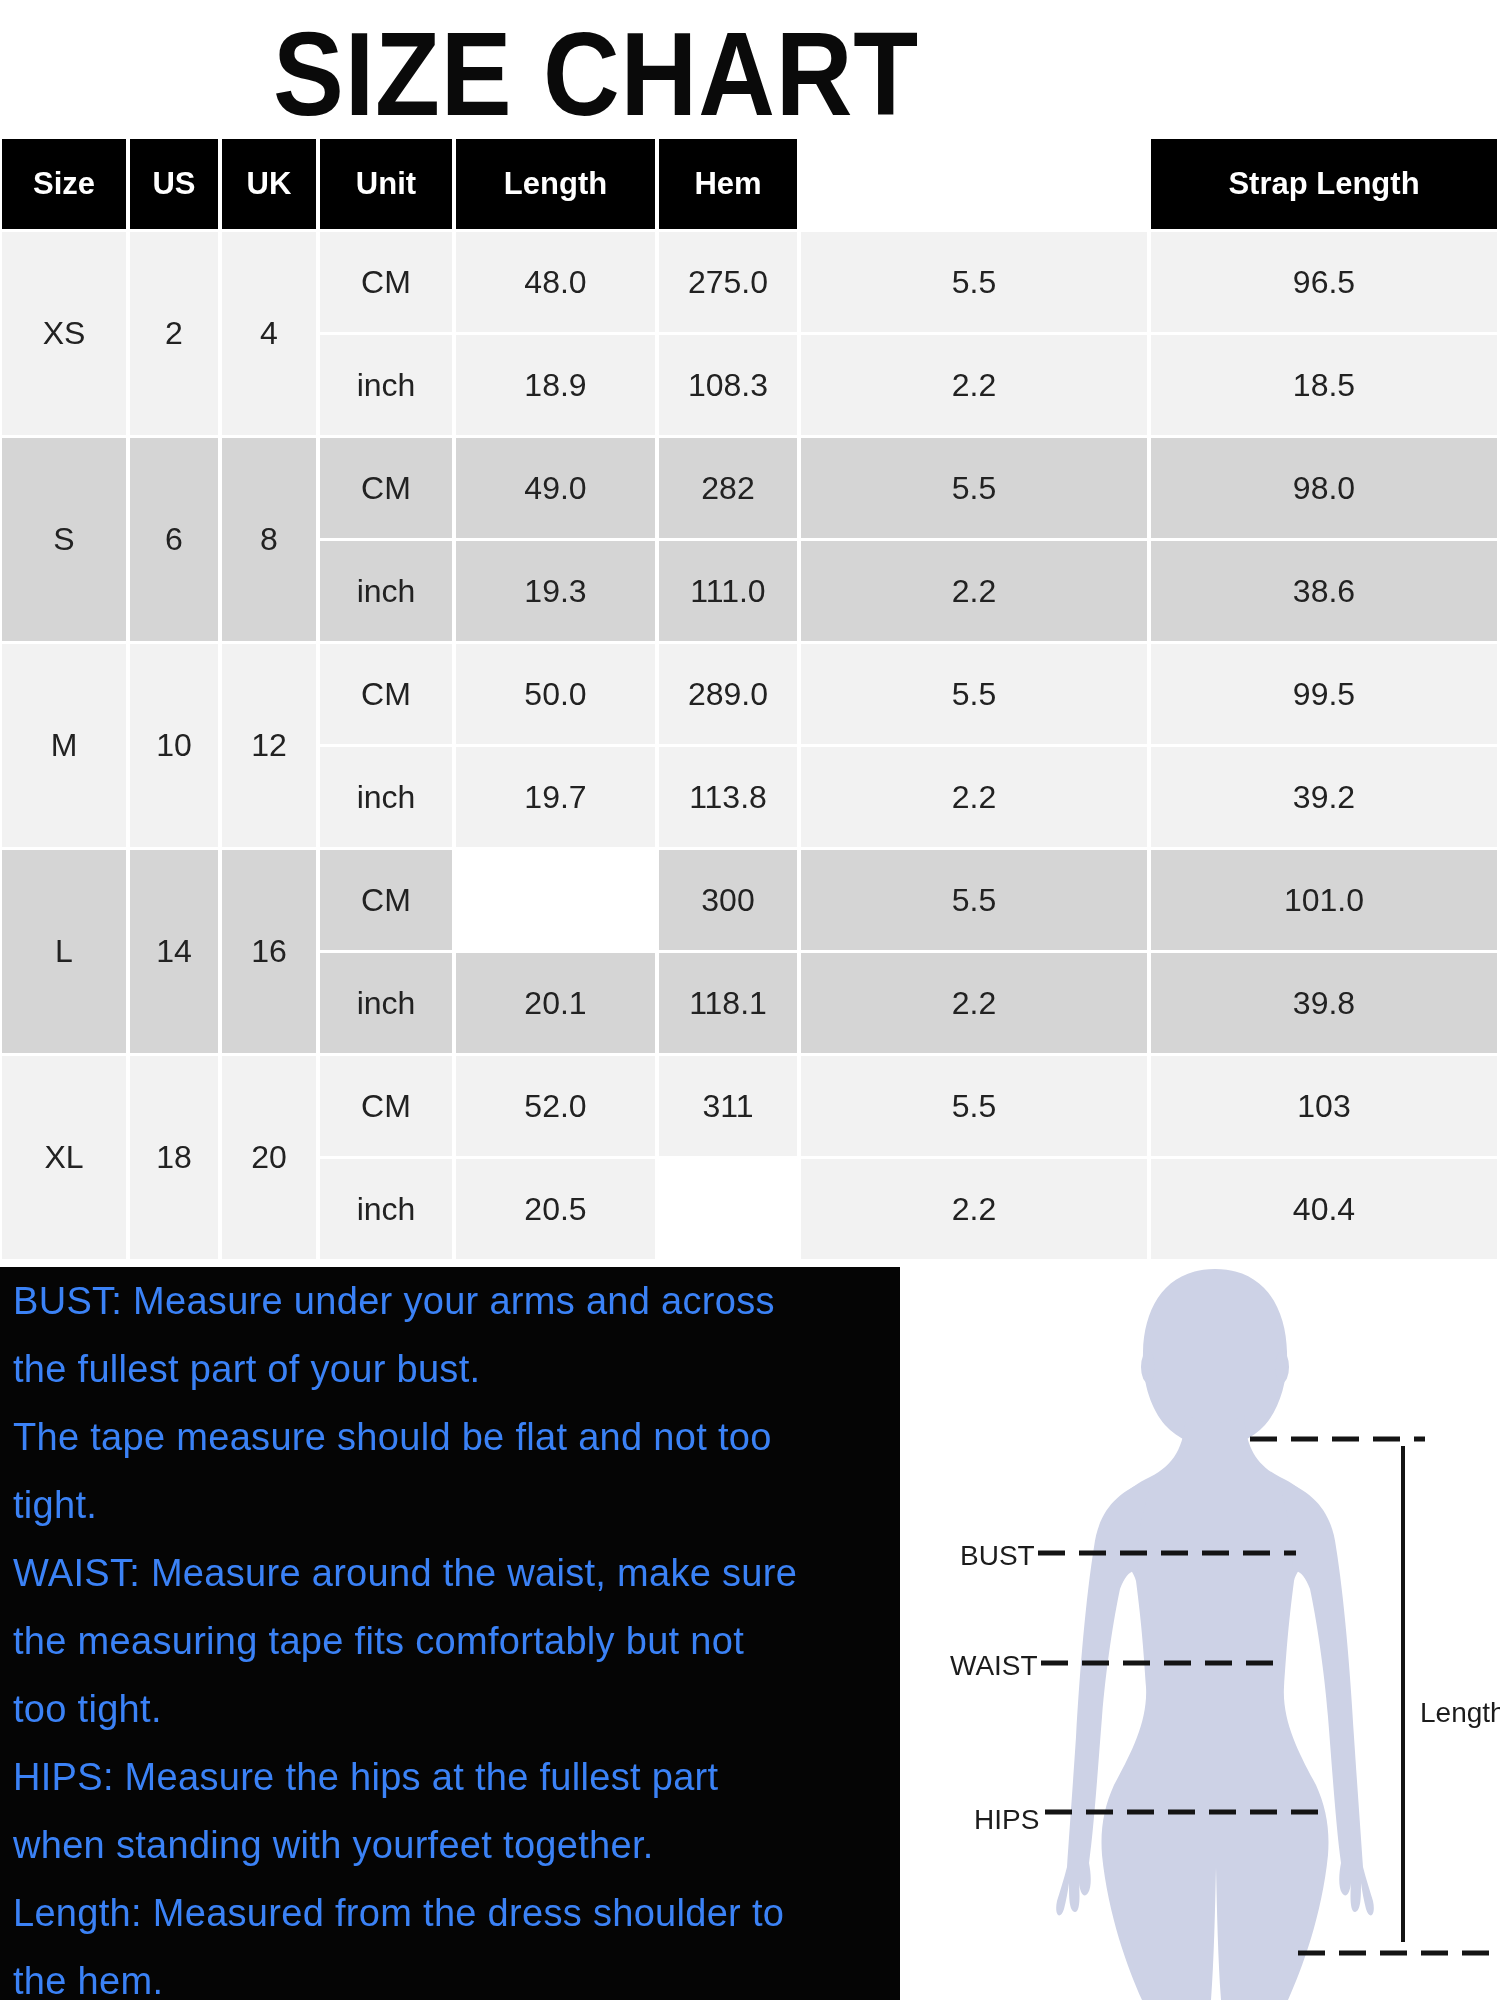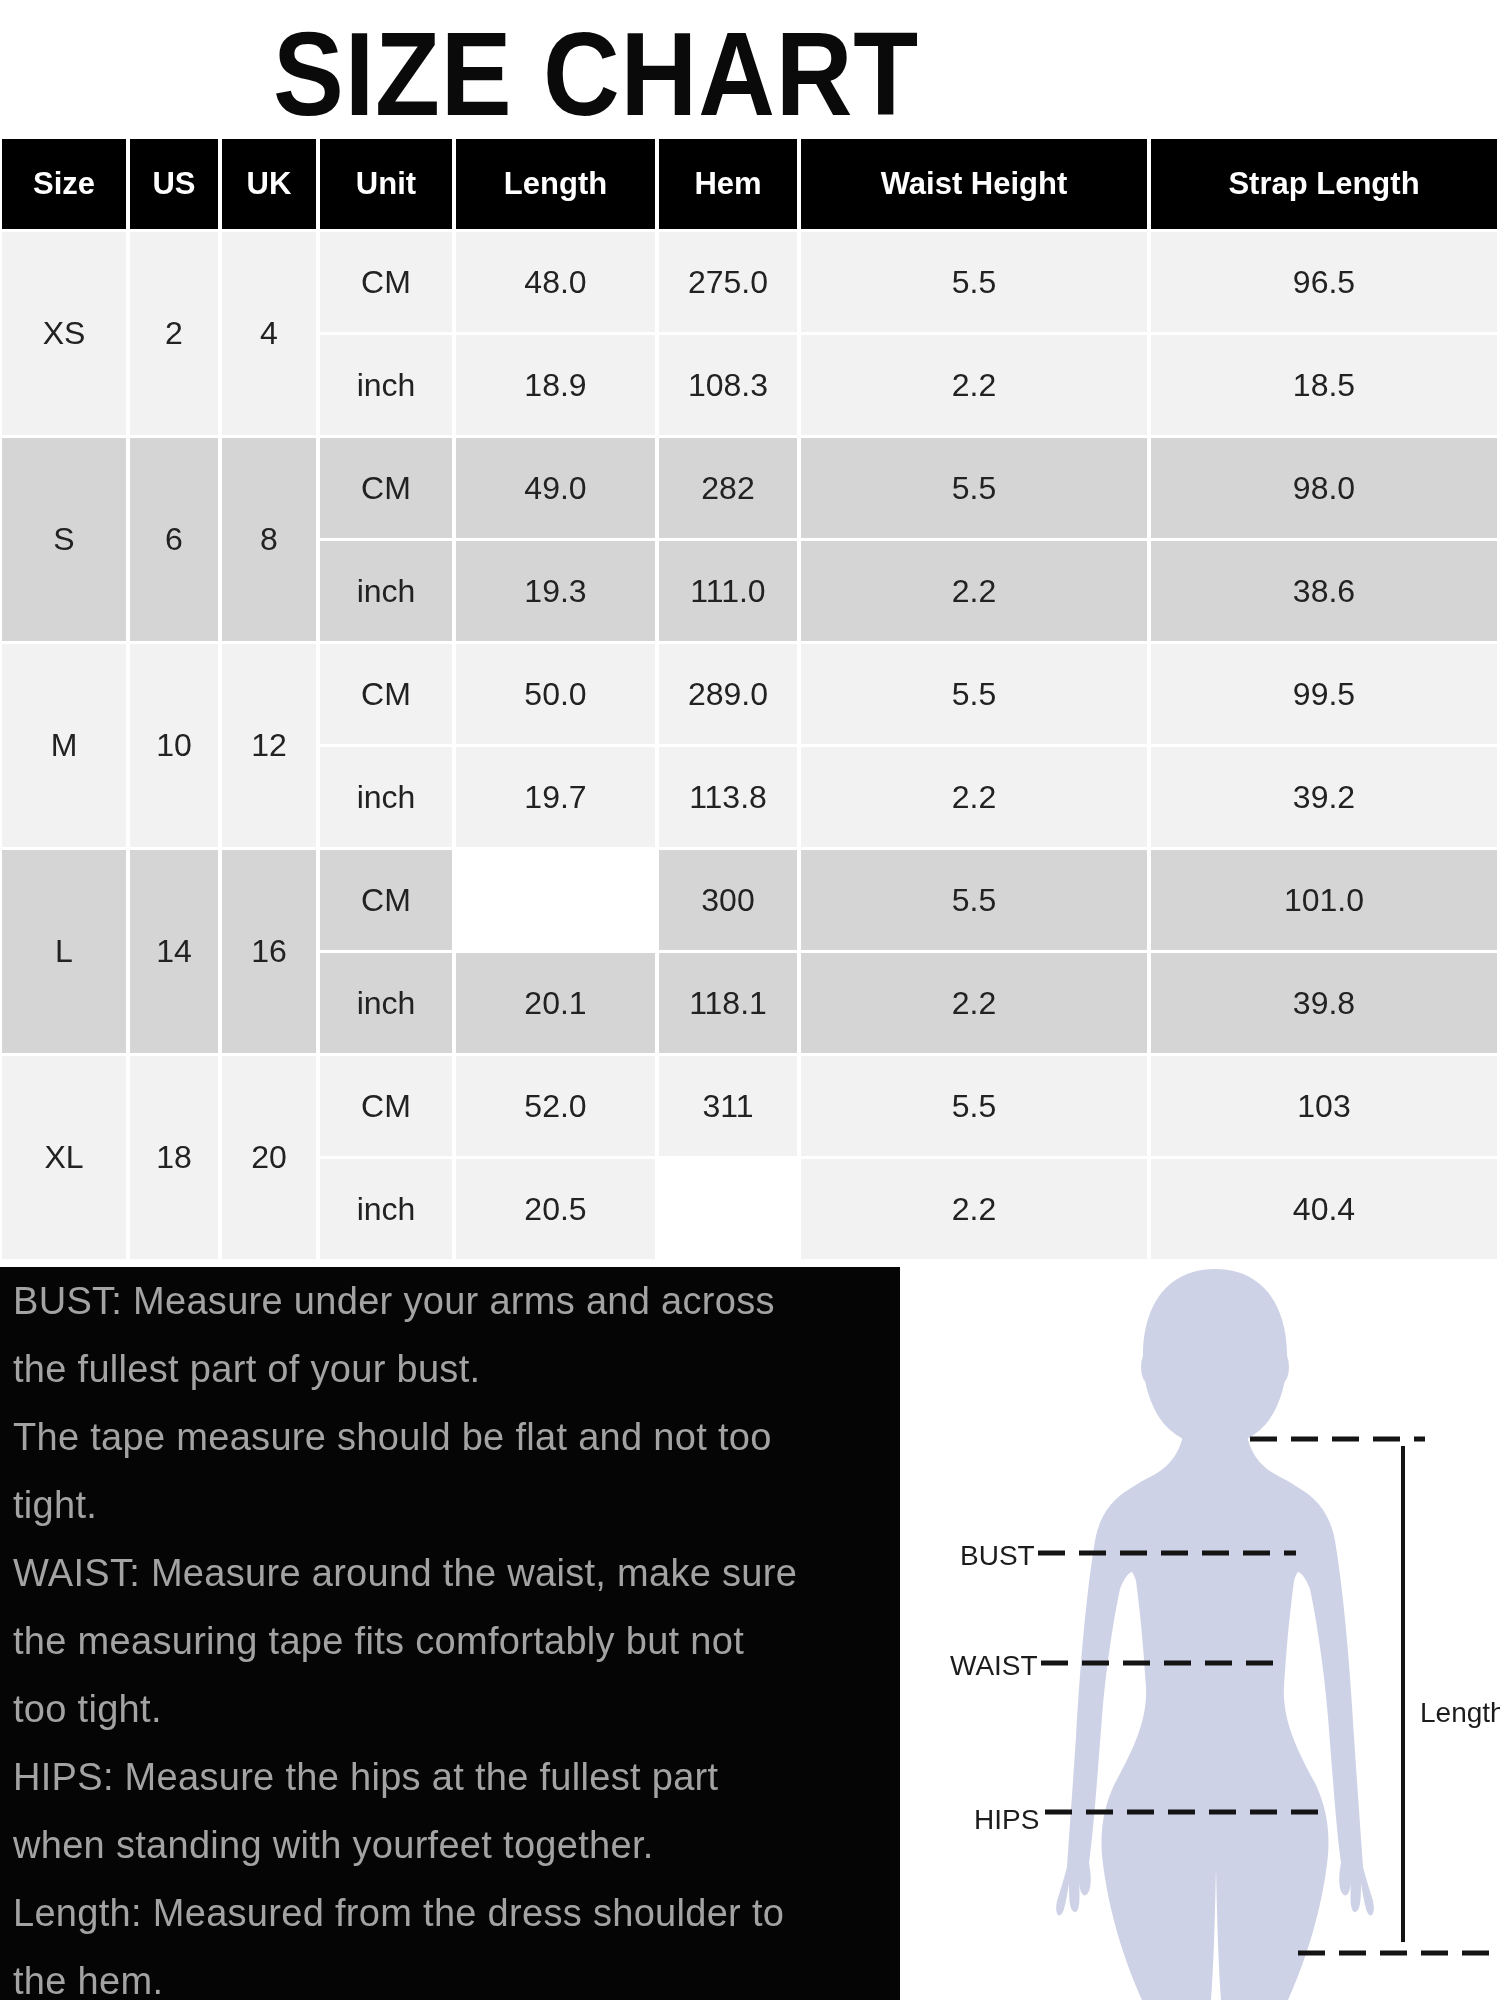--- a/index.html
+++ b/index.html
@@ -29,21 +29,21 @@
     font-size:32px;color:#222222;
   }
   .th{
     background:#000000;color:#ffffff;font-weight:700;font-size:31px;
   }
   .bg-light{background:#f2f2f2;}
   .bg-dark{background:#d5d5d5;}
   
   .instructions{
     position:absolute;left:0;top:1267px;width:900px;height:733px;
-    background:#050505;color:#a3a3a3;box-sizing:border-box;
+    background:#050505;color:#3b82f6;box-sizing:border-box;
     padding:0 0 0 13px;
   }
   .instr-line{
     font-size:38px;line-height:68px;white-space:nowrap;letter-spacing:.3px;
   }
   
   .figure-panel{
     position:absolute;left:900px;top:1267px;width:600px;height:733px;background:#ffffff;padding-left:8px;
   }
   .figure-panel svg{display:block;}
@@ -58,21 +58,20 @@
   <div class="title">SIZE CHART</div>
 </div>
 
 <div class="size-table">
     <div class="cell th" style="grid-area: 1 / 1;">Size</div>
     <div class="cell th" style="grid-area: 1 / 2;">US</div>
     <div class="cell th" style="grid-area: 1 / 3;">UK</div>
     <div class="cell th" style="grid-area: 1 / 4;">Unit</div>
     <div class="cell th" style="grid-area: 1 / 5;">Length</div>
     <div class="cell th" style="grid-area: 1 / 6;">Hem</div>
-    <div class="cell th" style="grid-area: 1 / 7;">Waist Height</div>
     <div class="cell th" style="grid-area: 1 / 8;">Strap Length</div>
     <div class="cell bg-light" style="grid-area: 2 / 1 / span 2;">XS</div>
     <div class="cell bg-light" style="grid-area: 2 / 2 / span 2;">2</div>
     <div class="cell bg-light" style="grid-area: 2 / 3 / span 2;">4</div>
     <div class="cell bg-light" style="grid-area: 2 / 4;">CM</div>
     <div class="cell bg-light" style="grid-area: 2 / 5;">48.0</div>
     <div class="cell bg-light" style="grid-area: 2 / 6;">275.0</div>
     <div class="cell bg-light" style="grid-area: 2 / 7;">5.5</div>
     <div class="cell bg-light" style="grid-area: 2 / 8;">96.5</div>
     <div class="cell bg-light" style="grid-area: 3 / 4;">inch</div>

